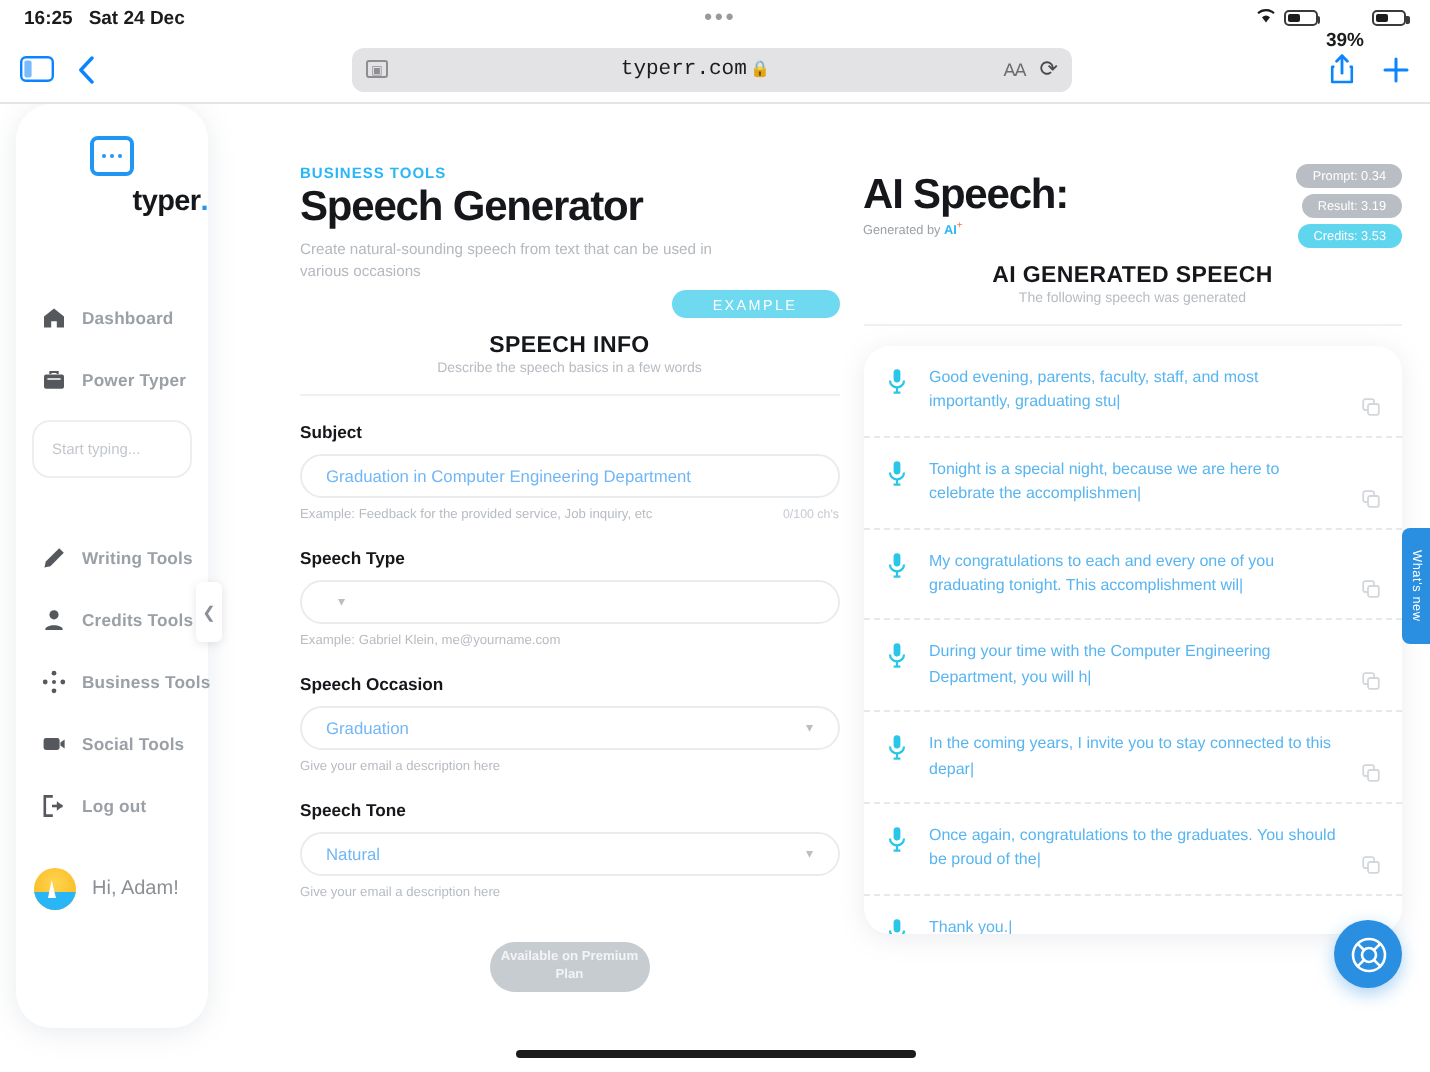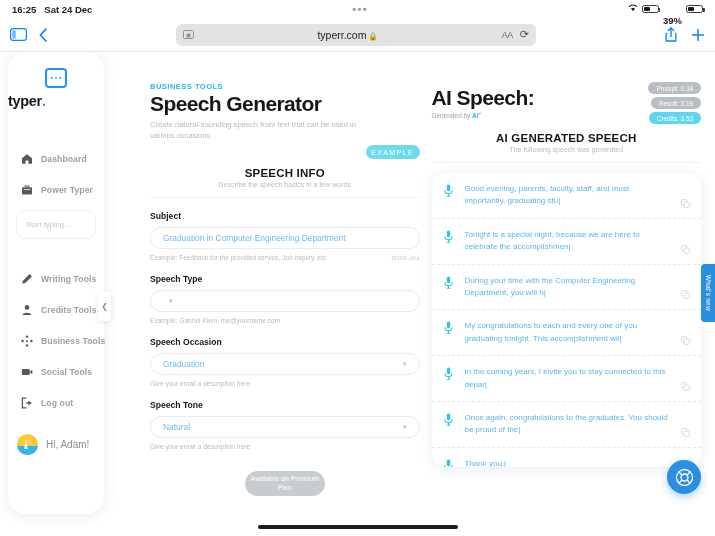--- a/index.html
+++ b/index.html
@@ -78,20 +78,21 @@
     padding: 0 7px;
     position: relative;
     cursor: text;
   }
   .url-aa { font-size: 9px; color: #6b6b70; letter-spacing: -0.5px; }
   .url-text {
     flex: 1;
     text-align: center;
     font-size: 10.5px;
     color: #1c1c1e;
+    font-family: Liberation Mono, monospace;
   }
   .url-lock { font-size: 8px; color: #5a5a5e; margin-left: 2px; }
   .url-reload { font-size: 11px; color: #4a4a4e; }
   .url-shield {
     width: 11px; height: 9px;
     border: 1px solid #8d8d92;
     border-radius: 1.5px;
     display: flex; align-items: center; justify-content: center;
     font-size: 6px; color: #8d8d92;
   }
@@ -110,21 +111,21 @@
     position: absolute;
     left: 8px; top: 0px;
     width: 96px;
     height: 462px;
     background: #ffffff;
     border-radius: 18px;
     box-shadow: 0 2px 14px rgba(120,130,150,0.16);
     padding-top: 16px;
     z-index: 5;
   }
-  .logo-wrap { text-align: left; margin-bottom: 16px; }
+  .logo-wrap { text-align: right; margin-bottom: 16px; }
   .logo-mark {
     width: 22px; height: 20px;
     border: 2.5px solid #2196f3;
     border-radius: 4px;
     margin: 0 auto 5px;
     display: flex; align-items: center; justify-content: center;
   }
   .logo-dots { display: flex; gap: 1.6px; }
   .logo-dots i { width: 2.2px; height: 2.2px; background: #2196f3; border-radius: 50%; display: block; }
   .logo-text {
@@ -238,21 +239,21 @@
   .subtitle {
     font-size: 7.6px;
     color: #b4b9bf;
     line-height: 1.45;
     margin-top: 4px;
     max-width: 215px;
   }
 
   .example-btn {
     margin: 4px 0 0 auto;
-    width: 54px; height: 14px;
+    width: 84px; height: 14px;
     background: #6fd9ef;
     border-radius: 7px;
     color: #ffffff;
     font-size: 7.2px;
     letter-spacing: 1.2px;
     display: flex; align-items: center; justify-content: center;
     cursor: pointer;
     border: none;
     font-family: inherit;
   }
@@ -717,39 +718,39 @@
 
         <div class="speech-row">
           <span class="mic-ico">
               <svg width="9" height="13" viewBox="0 0 9 13">
                 <rect x="2.8" y="0.6" width="3.4" height="6.6" rx="1.7" fill="#29c6e8"></rect>
                 <path d="M1 6.2 A3.5 3.5 0 0 0 8 6.2" stroke="#29c6e8" stroke-width="1.1" fill="none"></path>
                 <path d="M4.5 9.5 V12" stroke="#29c6e8" stroke-width="1.1"></path>
                 <path d="M2.8 12.3 H6.2" stroke="#29c6e8" stroke-width="1.1"></path>
               </svg>
             </span>
-          <span class="speech-text">During your time with the Computer Engineering Department, you will h|</span>
+          <span class="speech-text">My congratulations to each and every one of you graduating tonight. This accomplishment wil|</span>
           <span class="copy-ico">
               <svg width="9" height="9" viewBox="0 0 9 9">
                 <rect x="0.6" y="0.6" width="5.4" height="5.4" rx="1" stroke="#d2d7dc" stroke-width="0.9" fill="none"></rect>
                 <rect x="3" y="3" width="5.4" height="5.4" rx="1" stroke="#d2d7dc" stroke-width="0.9" fill="#fff"></rect>
               </svg>
             </span>
         </div>
 
         <div class="speech-row">
           <span class="mic-ico">
               <svg width="9" height="13" viewBox="0 0 9 13">
                 <rect x="2.8" y="0.6" width="3.4" height="6.6" rx="1.7" fill="#29c6e8"></rect>
                 <path d="M1 6.2 A3.5 3.5 0 0 0 8 6.2" stroke="#29c6e8" stroke-width="1.1" fill="none"></path>
                 <path d="M4.5 9.5 V12" stroke="#29c6e8" stroke-width="1.1"></path>
                 <path d="M2.8 12.3 H6.2" stroke="#29c6e8" stroke-width="1.1"></path>
               </svg>
             </span>
-          <span class="speech-text">My congratulations to each and every one of you graduating tonight. This accomplishment wil|</span>
+          <span class="speech-text">During your time with the Computer Engineering Department, you will h|</span>
           <span class="copy-ico">
               <svg width="9" height="9" viewBox="0 0 9 9">
                 <rect x="0.6" y="0.6" width="5.4" height="5.4" rx="1" stroke="#d2d7dc" stroke-width="0.9" fill="none"></rect>
                 <rect x="3" y="3" width="5.4" height="5.4" rx="1" stroke="#d2d7dc" stroke-width="0.9" fill="#fff"></rect>
               </svg>
             </span>
         </div>
 
         <div class="speech-row">
           <span class="mic-ico">

